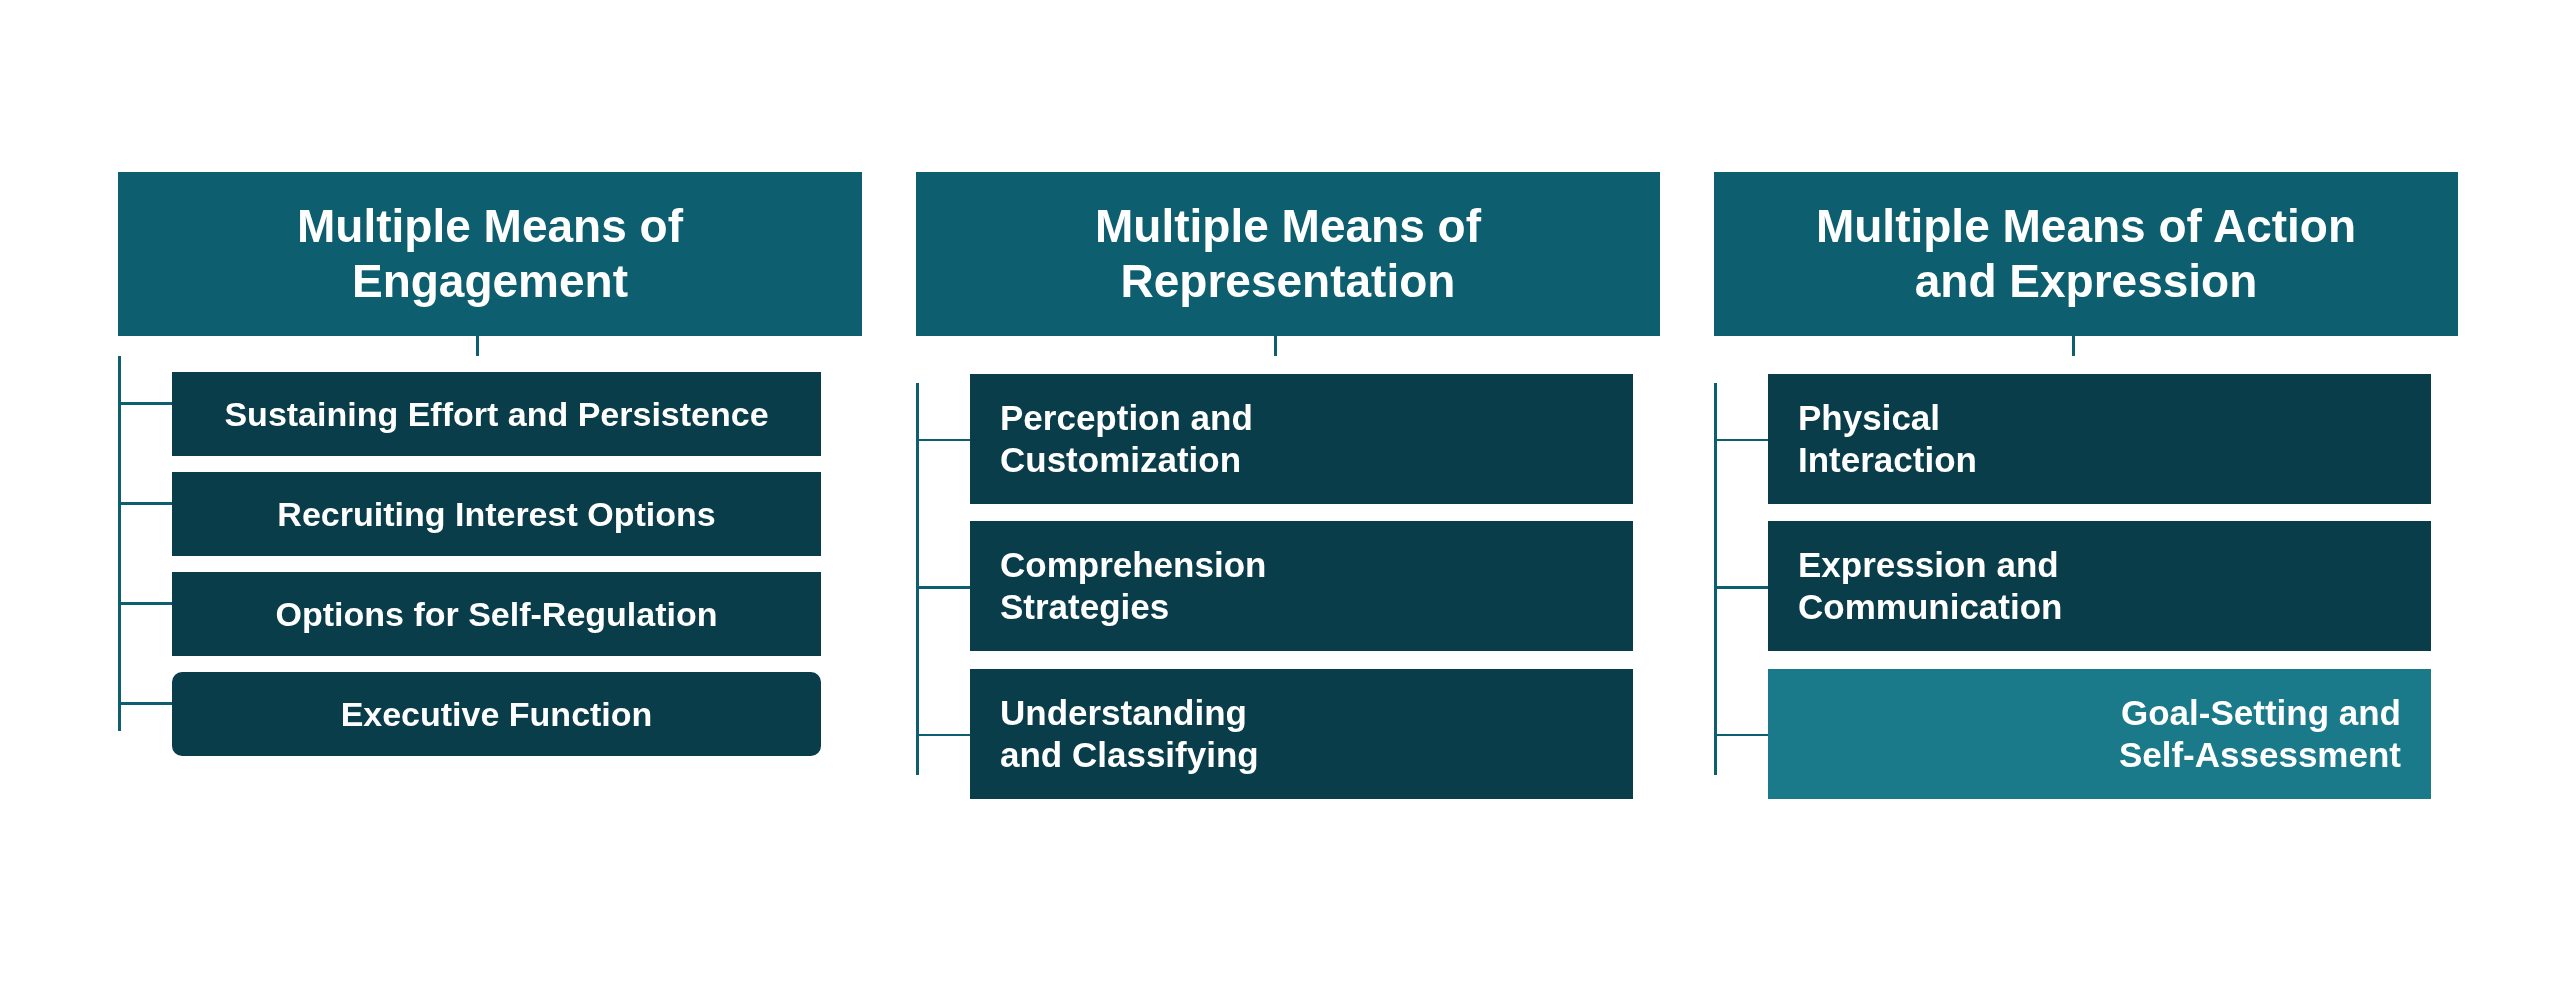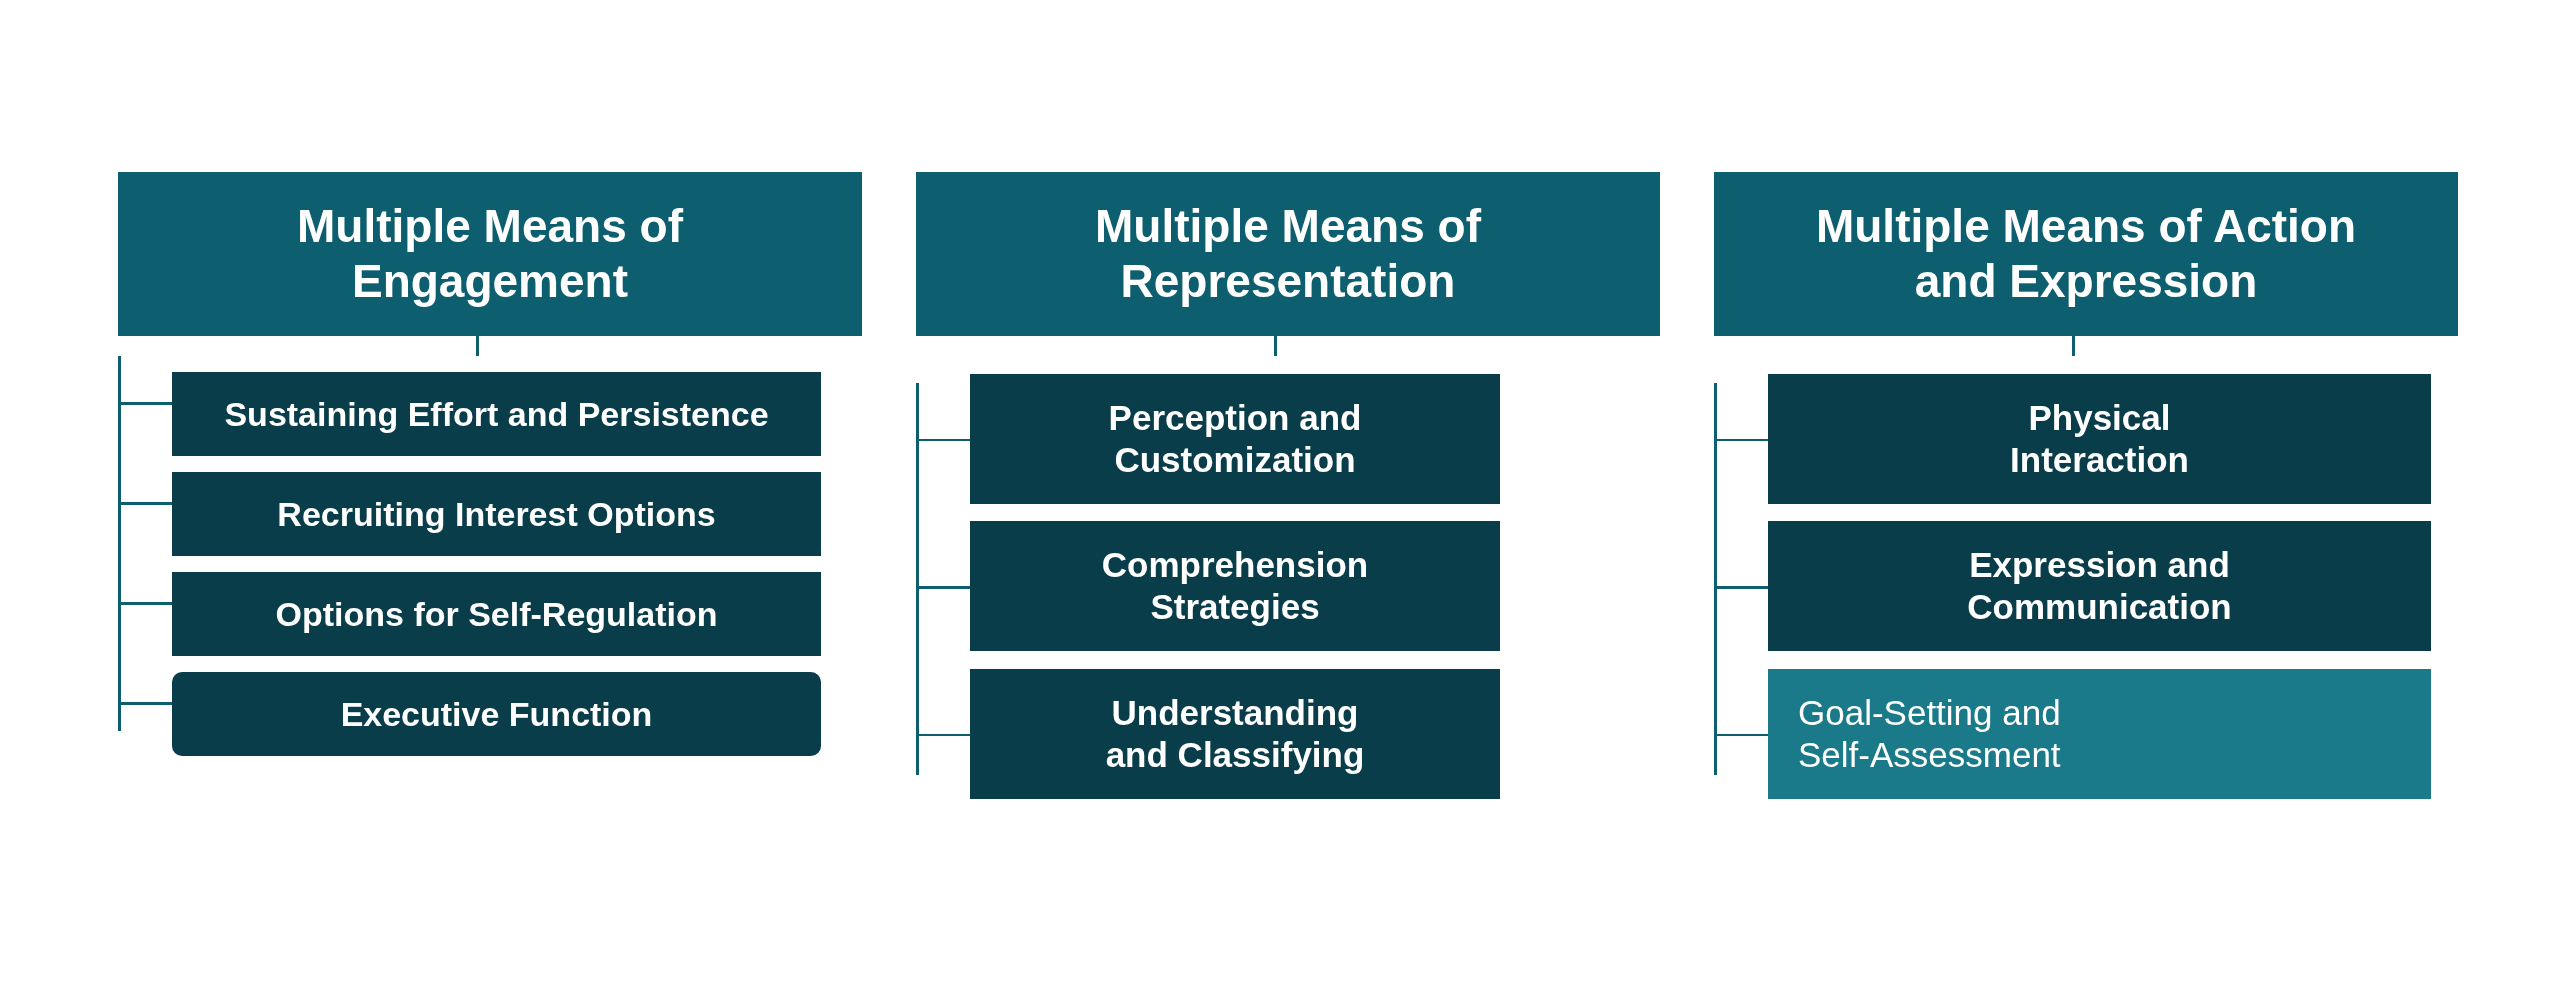--- a/index.html
+++ b/index.html
@@ -121,23 +121,23 @@
       width: 54px;
       height: 2.7px;
       background-color: #0d5e6e;
     }
 
     .rep-box {
       background-color: #0a3d4a;
       color: #ffffff;
       font-size: 35px;
       font-weight: bold;
-      text-align: center;
+      text-align: left;
       padding: 23px 30px;
-      width: 530px;
+      width: 663px;
       line-height: 1.2;
     }
 
     
     .action-tree {
       padding-left: 54px;
       position: relative;
       width: 100%;
     }
 
@@ -166,32 +166,31 @@
       width: 54px;
       height: 2.7px;
       background-color: #0d5e6e;
     }
 
     .action-box {
       background-color: #0a3d4a;
       color: #ffffff;
       font-size: 35px;
       font-weight: bold;
-      text-align: center;
       padding: 23px 30px;
       width: 663px;
       line-height: 1.2;
     }
 
     .action-box-light {
       background-color: #1a7a8a;
       color: #ffffff;
       font-size: 35px;
-      font-weight: normal;
-      text-align: left;
+      font-weight: bold;
+      text-align: right;
       padding: 23px 30px;
       width: 663px;
       line-height: 1.2;
     }
 
   </style>
 </head>
 <body>
 
 <div class="diagram-container">

